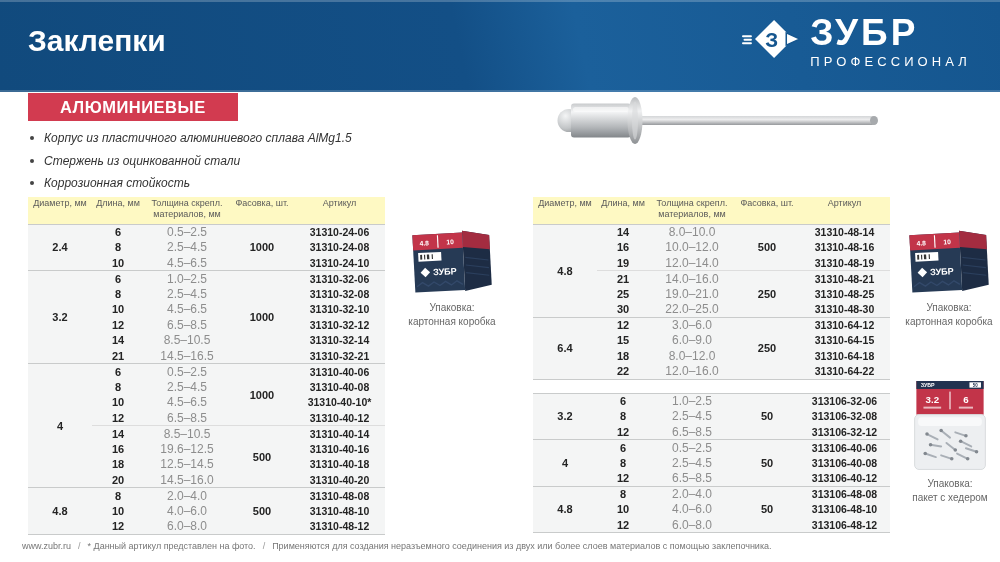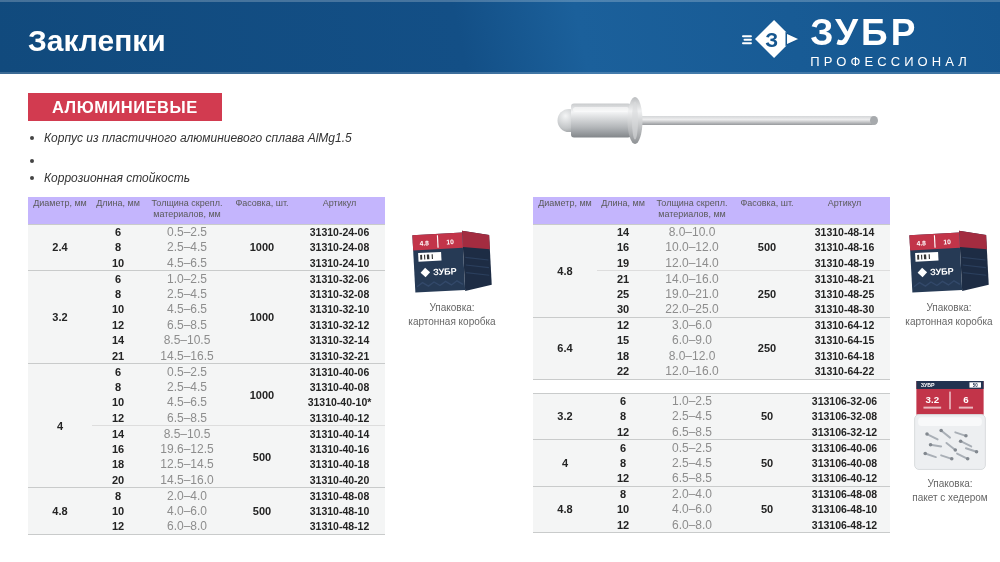--- a/index.html
+++ b/index.html
@@ -1,49 +1,49 @@
 <!DOCTYPE html>
 <html><head>
 <meta charset="utf-8">
 <style>
   * { margin:0; padding:0; box-sizing:border-box; }
   html,body { background:#fff; }
   body { font-family:"Liberation Sans","DejaVu Sans",sans-serif; }
   .page { position:relative; width:1000px; height:562px; background:#fff; overflow:hidden; }
 
   
-  .hdr { position:absolute; left:0; top:0; width:1000px; height:74px;
+  .hdr { position:absolute; left:0; top:0; width:1000px; height:92px;
          background:linear-gradient(78deg,#114a7d 0%,#134f86 46%,#1b609b 58%,#15568f 100%);
          box-shadow: inset 0 2px 0 rgba(255,255,255,.22), inset 0 -2px 0 rgba(255,255,255,.18); }
   .hdr-title { position:absolute; left:28px; top:0; line-height:82px; color:#fff;
                font-size:30px; font-weight:700; }
   .logo { position:absolute; right:28px; top:13px; display:flex; align-items:center; gap:10px; }
   .logo-text { color:#fff; }
   .logo-name { font-size:37px; font-weight:700; letter-spacing:3px; line-height:1; }
   .logo-tag  { font-size:13px; letter-spacing:4.1px; text-align:right; margin-top:3px; padding-right:1px; }
 
   
   .badge { position:absolute; left:28px; top:93px; height:28px; line-height:28px;
-           padding:0 24px; background:#d23b50; color:#fff; font-size:16.5px;
+           padding:0 32px; background:#d23b50; color:#fff; font-size:16.5px;
            font-weight:700; letter-spacing:.5px; }
   .features { position:absolute; left:30px; top:131px; width:360px;font-style:italic; }
   .feat { display:flex; align-items:flex-start; margin-bottom:8.5px; font-size:12px; color:#333; }
   .feat .dot { width:4px; height:4px; border-radius:50%; background:#444; margin:5px 10px 0 0; flex:none; }
 
   
   .tbl-host { position:absolute; top:197px; width:357px; }
   .tbl-left  { left:28px; }
   .tbl-right { left:533px; }
   table.spec { border-collapse:collapse; width:357px; table-layout:fixed;
                border-bottom:1px solid #c9cbcb; }
   table.spec + table.spec { margin-top:13px; }
   .spec col.c1{width:64px} .spec col.c2{width:52px} .spec col.c3{width:86px}
   .spec col.c4{width:64px} .spec col.c5{width:91px}
   .spec th { font-size:9px; font-weight:400; color:#5a5a5a; text-align:center;
-             vertical-align:top; padding:1px 0 4px; line-height:1.2; white-space:pre-line; background:#c4b5fd; }
+             vertical-align:top; padding:1px 0 4px; line-height:1.2; white-space:pre-line; background:#fef9c3; }
   .spec tbody { border-top:1px solid #c9cbcb; background:#f4f5f5; }
   .spec td { text-align:center; height:15.5px; padding:0; font-size:10.5px; vertical-align:middle; }
   .spec td.dia, .spec td.len, .spec td.pack { font-weight:700; color:#242424; font-size:11px; }
   .spec td.art { font-weight:700; color:#242424; }
   .spec td.thick { color:#8d8d8d; font-size:12px; }
   .spec td.sub-start { border-top:1px solid #dddddd; }
 
   
   .rivet { position:absolute; left:552px; top:86px; }
   .usage { position:absolute; left:562px; top:157px; width:394px; font-size:10.5px;
@@ -89,20 +89,21 @@
 
   <div class="badge">АЛЮМИНИЕВЫЕ</div>
 
   <div class="features">
     <div class="feat">
       <span class="dot"></span>
       <span>Корпус из пластичного алюминиевого сплава AlMg1.5</span>
     </div>
     <div class="feat">
       <span class="dot"></span>
+      <span>Стержень из оцинкованной стали</span>
     </div>
     <div class="feat">
       <span class="dot"></span>
       <span>Коррозионная стойкость</span>
     </div>
   </div>
 
   <div class="rivet">
     <svg width="333" height="70" viewBox="0 0 333 70">
       <defs>
@@ -510,14 +511,17 @@
         <circle cx="16" cy="82" r="2"></circle>
           <circle cx="46" cy="88" r="2"></circle>
           <circle cx="64" cy="88" r="2"></circle>
         <circle cx="74" cy="80" r="2"></circle>
       </g>
     </svg>
     <div class="fig-caption">Упаковка:
 пакет с хедером</div>
   </div>
 
+  <div class="footer">
+    <a href="#">www.zubr.ru</a><span class="sep">/</span><span>* Данный артикул представлен на фото.</span><span class="sep">/</span><span>Применяются для создания неразъемного соединения из двух или более слоев материалов с помощью заклепочника.</span>
+  </div>
 
 </div>
 
 </body></html>

